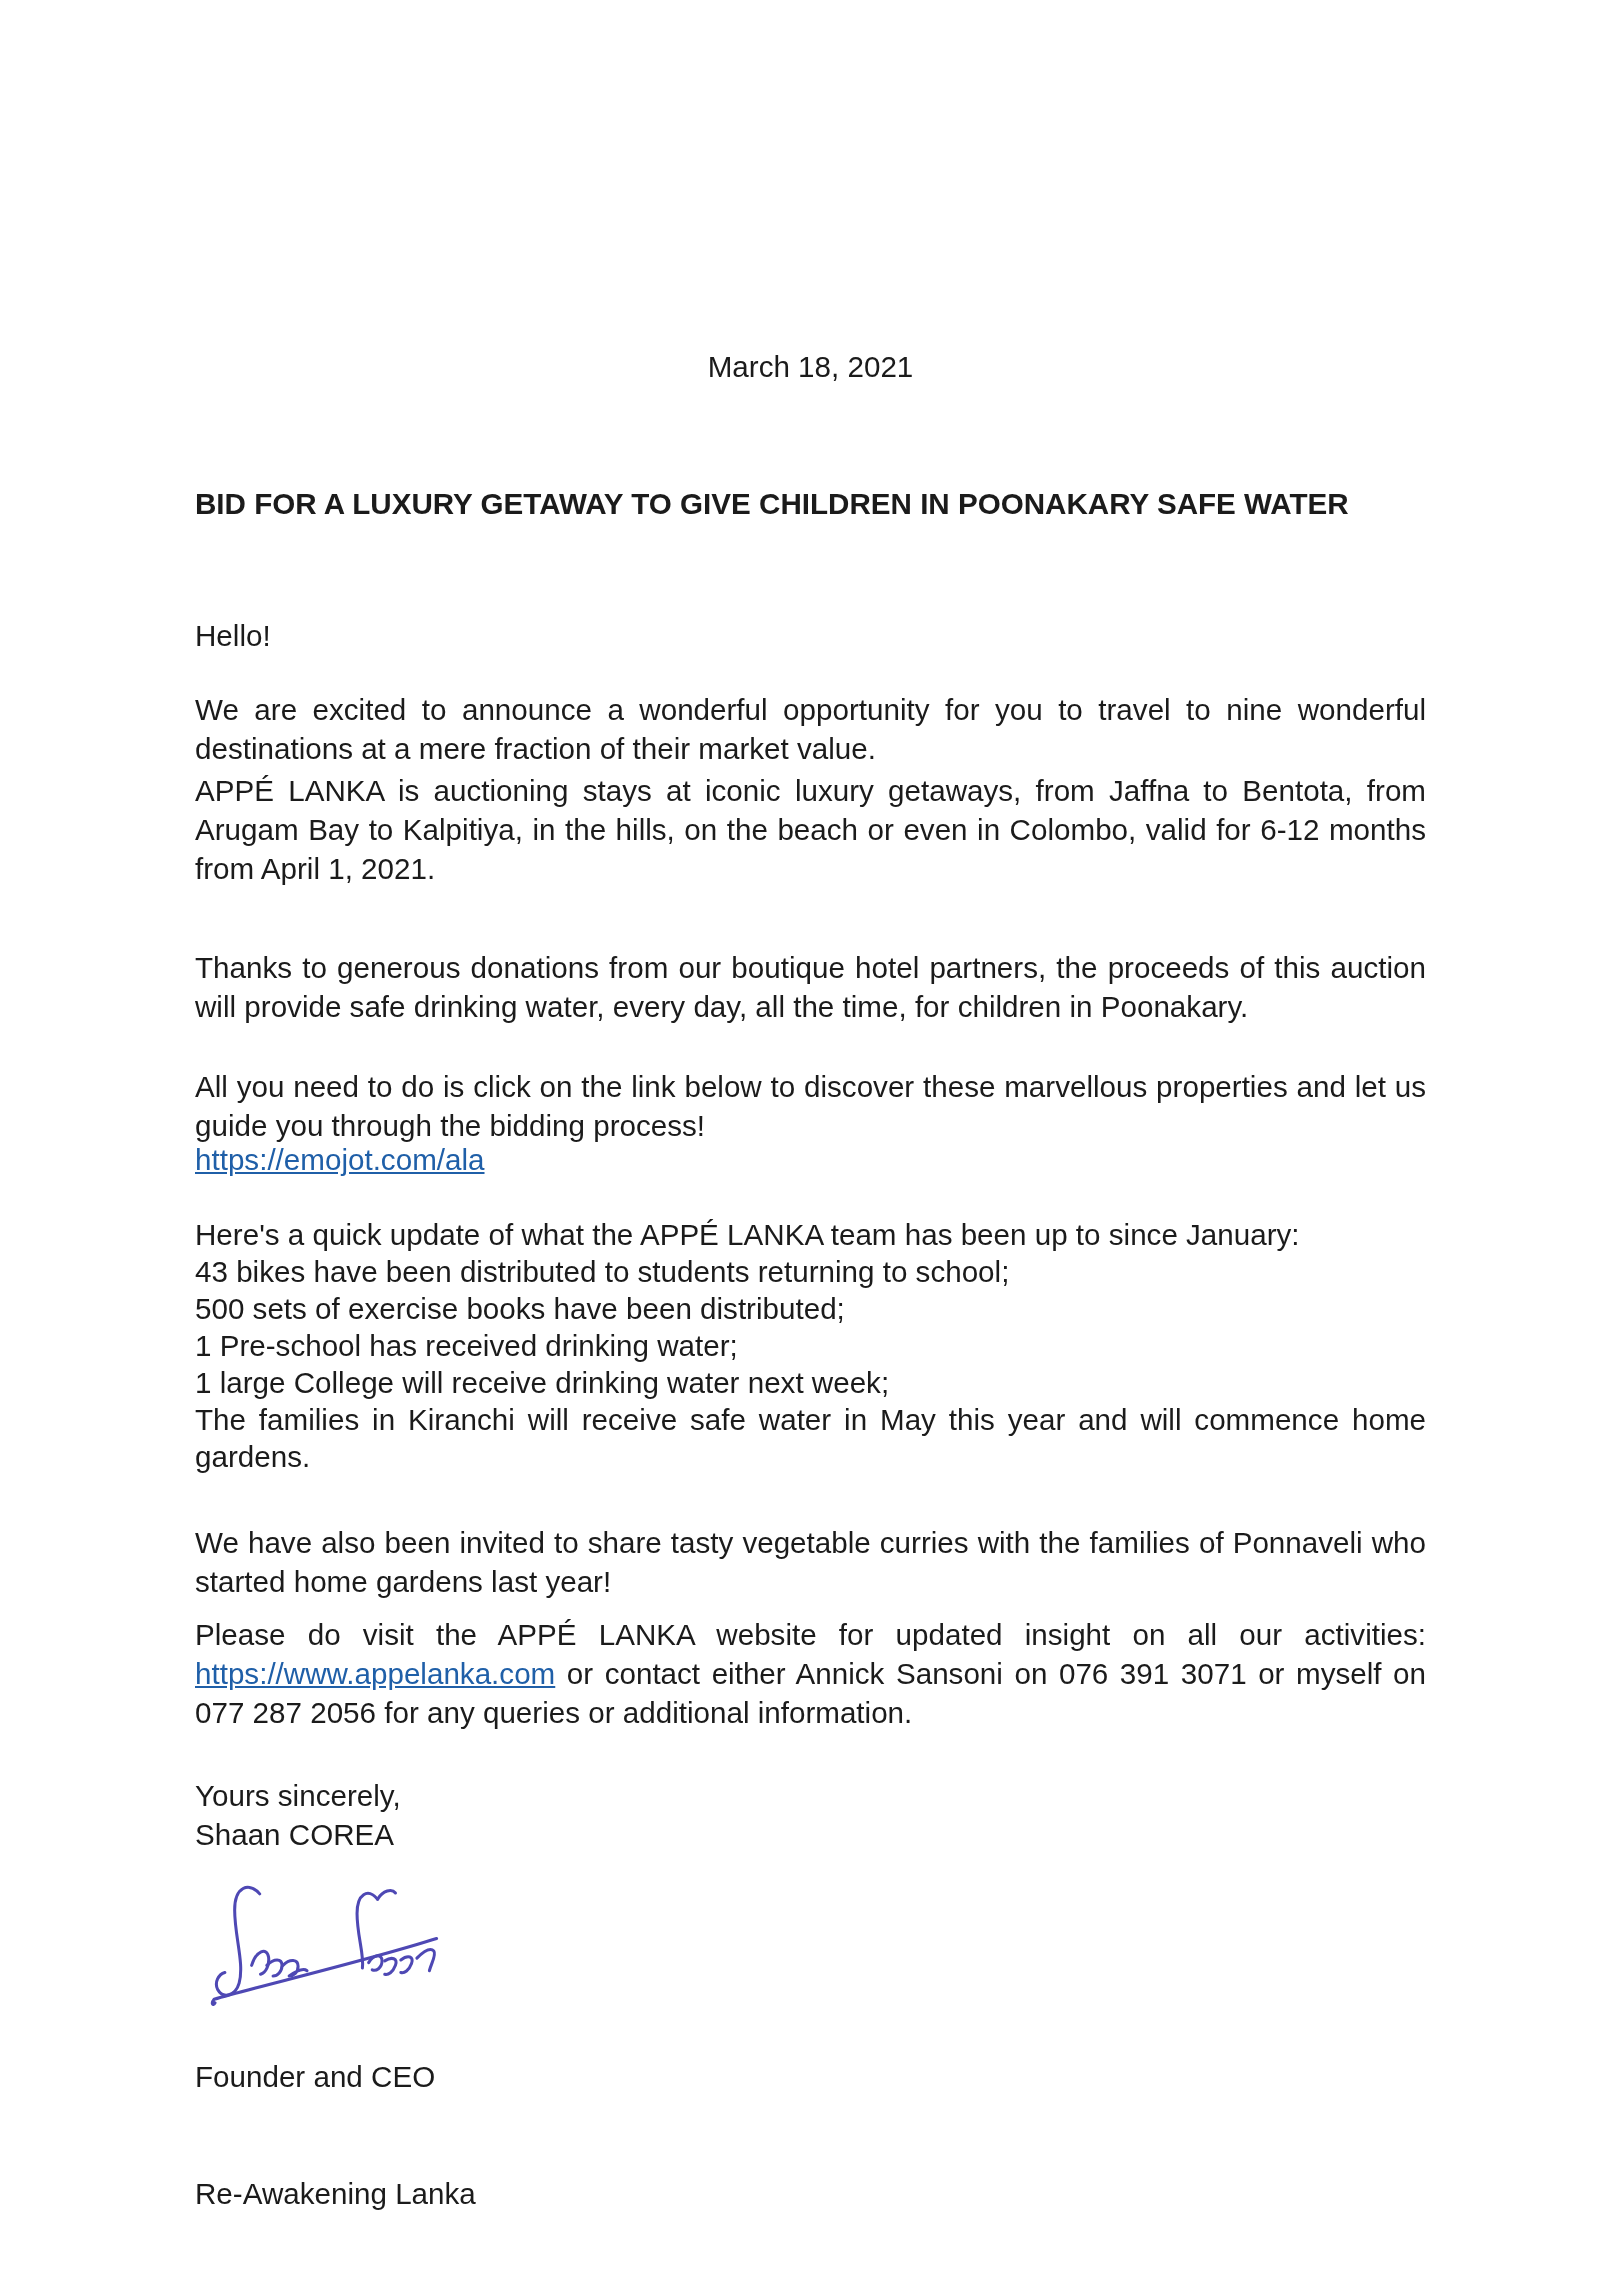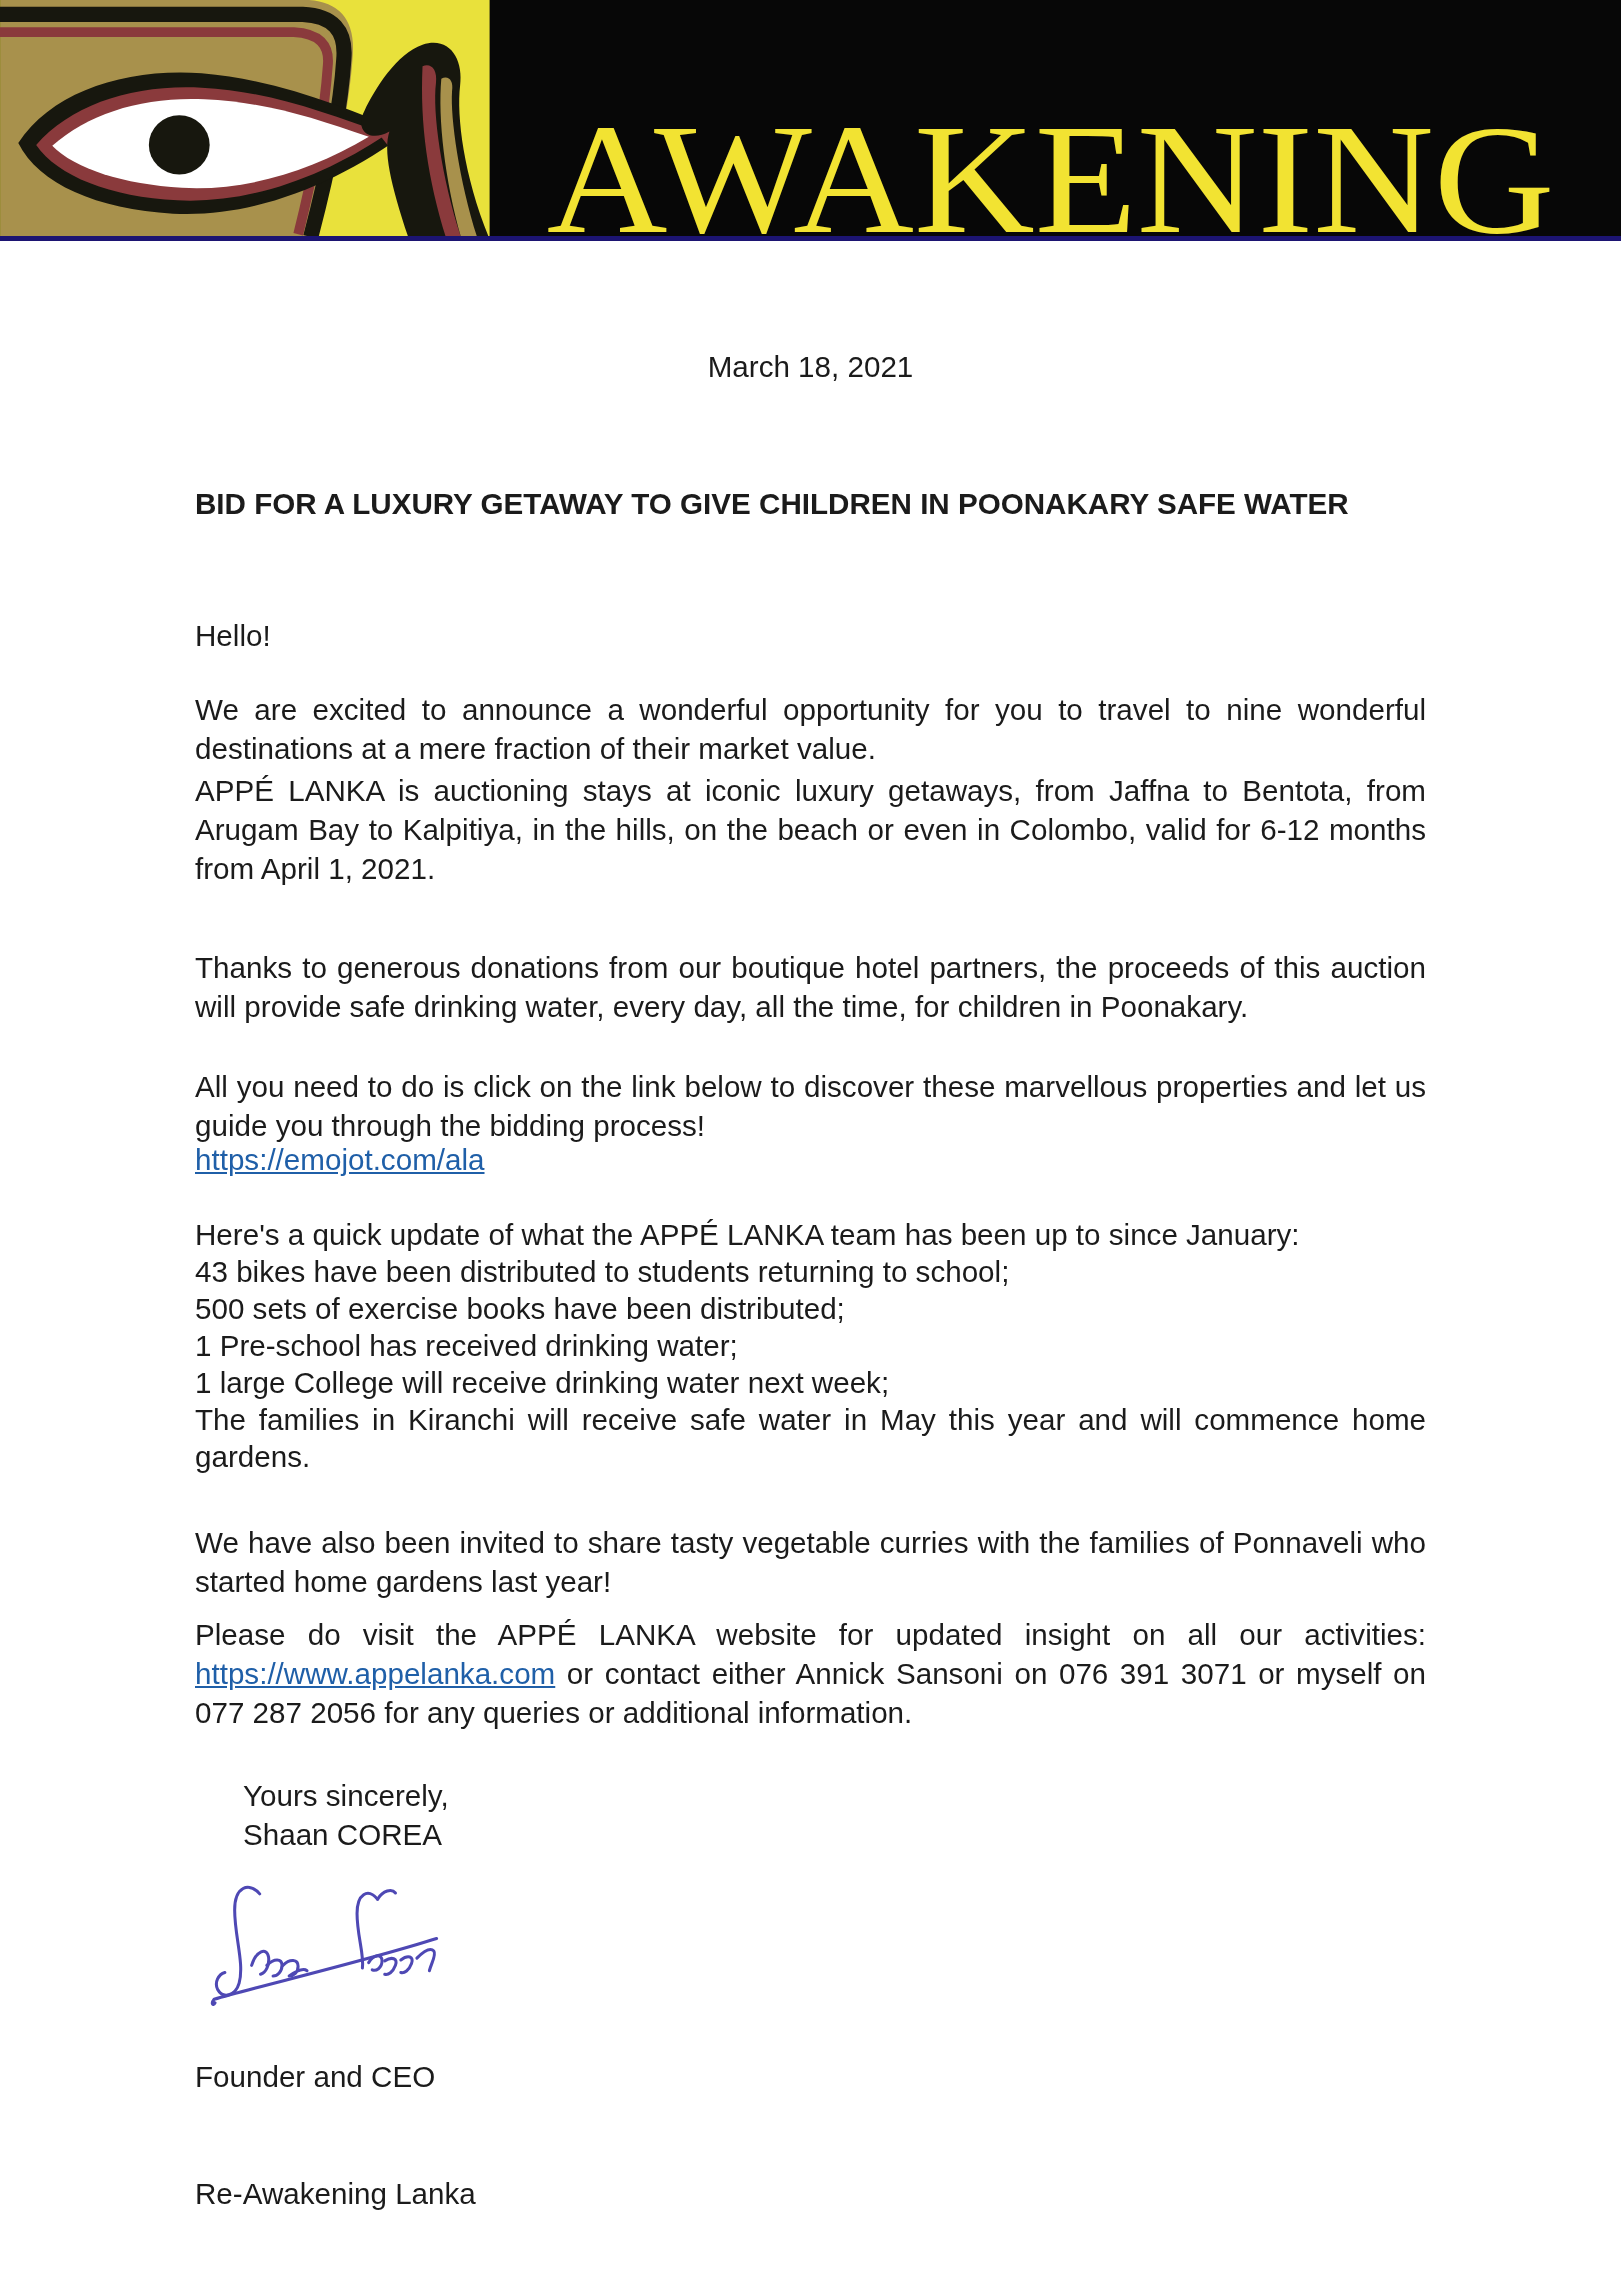--- a/index.html
+++ b/index.html
@@ -31,54 +31,20 @@
   .list-block { line-height:37px; }
   a.doclink { color:#1f5fa8; text-decoration:underline; cursor:pointer; }
 
   .signature-wrap { position:absolute; left:202px; top:1876px; width:269px; height:134px; }
 </style>
 </head>
 <body>
 
 <div class="page">
 
-  <div class="banner">
-
-    <div class="logo-panel">
-      <svg width="490" height="237" viewBox="0 0 547 265">
-        <rect x="0" y="0" width="547" height="265" fill="#e9e13b"></rect>
-
-        <path d="M0,0 H345 Q398,4 394,62 C390,125 373,196 354,265 H0 Z" fill="#a8914c"></path>
-
-        <path d="M-5,16 H338 Q388,18 384,66 C380,130 364,200 347,265" stroke="#17170e" stroke-width="17" fill="none"></path>
-
-        <path d="M-5,36 H328 Q370,38 366,74 C362,132 349,198 333,262" stroke="#8a3a3c" stroke-width="11" fill="none"></path>
-
-        <path d="M20,160 C58,102 140,76 225,82 C312,89 385,121 455,148 C382,202 288,244 193,239 C108,234 43,206 20,160 Z" fill="#17170e"></path>
-
-        <path d="M420,146 L500,136 L436,166 Z" fill="#8a3a3c"></path>
-
-        <path d="M40,162 C80,116 150,94 225,98 C302,102 362,126 432,150 C360,198 278,228 198,224 C123,220 64,197 40,162 Z" fill="#8a3a3c"></path>
-
-        <path d="M58,163 C100,126 160,108 228,111 C296,114 348,131 412,153 C347,192 273,214 203,210 C138,206 83,189 58,163 Z" fill="#ffffff"></path>
-
-        <ellipse cx="200" cy="162" rx="34" ry="33" fill="#17170e"></ellipse>
-
-        <path d="M472,50 C502,40 518,66 514,96 C510,130 518,196 546,265 L456,265 C436,205 428,168 435,147 C412,160 396,145 407,124 C419,99 443,60 472,50 Z" fill="#17170e"></path>
-        <path d="M472,74 C481,70 489,77 487,93 C483,125 493,198 515,265 L498,265 C478,200 469,140 472,74 Z" fill="#8a3a3c"></path>
-        <path d="M493,88 C501,84 507,90 505,102 C503,132 513,202 533,265 L515,265 C497,202 489,132 493,88 Z" fill="#a8914c"></path>
-      </svg>
-    </div>
-
-    <svg class="wordmark-svg" viewBox="0 0 1810 265">
-      <text x="610" y="259" font-family="Liberation Serif, DejaVu Serif, serif" font-size="176" fill="#f2e332" textLength="1127" lengthAdjust="spacingAndGlyphs">AWAKENING</text>
-    </svg>
-
-    <div class="banner-underline"></div>
-  </div>
 
   <div class="block right" style="top:347px;">March 18, 2021</div>
 
   <div class="block bold" style="top:484px;">BID FOR A LUXURY GETAWAY TO GIVE CHILDREN IN POONAKARY SAFE WATER</div>
 
   <div class="block" style="top:616px;">Hello!</div>
 
   <div class="block justify" style="top:690px;">We are excited to announce a wonderful opportunity for you to travel to nine wonderful destinations at a mere fraction of their market value.</div>
 
   <div class="block justify" style="top:771px;">APPÉ LANKA is auctioning stays at iconic luxury getaways, from Jaffna to Bentota, from Arugam Bay to Kalpitiya, in the hills, on the beach or even in Colombo, valid for 6-12 months from April 1, 2021.</div>
@@ -97,21 +63,21 @@
 1 Pre-school has received drinking water;
 1 large College will receive drinking water next week;
 The families in Kiranchi will receive safe water in May this year and will commence home gardens.</div>
 
   <div class="block justify" style="top:1509px;margin-top:14px;">We have also been invited to share tasty vegetable curries with the families of Ponnaveli who started home gardens last year!</div>
 
   <div class="block justify" style="top:1615px;">
     <span>Please do visit the APPÉ LANKA website for updated insight on all our activities: </span><a class="doclink" href="#">https://www.appelanka.com</a><span> or contact either Annick Sansoni on 076 391 3071 or myself on 077 287 2056 for any queries or additional information.</span>
   </div>
 
-  <div class="block prelines" style="top:1776px;margin-left:48px;">Yours sincerely,
+  <div class="block prelines" style="top:1776px;">Yours sincerely,
 Shaan COREA</div>
 
   <div class="signature-wrap">
     <svg width="269" height="134" viewBox="0 0 300 150">
       <g fill="none" stroke="#4e48b4" stroke-width="3.4" stroke-linecap="round" stroke-linejoin="round">
 
         <path d="M64,20 C52,6 36,12 36,38 C36,68 47,98 41,120 C37,134 23,138 17,127 C13,119 18,110 25,108"></path>
         <path d="M55,100 C60,84 72,79 74,91 C75,100 71,108 65,110"></path>
         <path d="M72,100 C80,92 89,92 89,100 C89,107 84,112 79,112"></path>
         <path d="M90,100 C98,92 107,93 107,101 C107,108 102,112 97,112 C104,107 112,102 117,106"></path>

